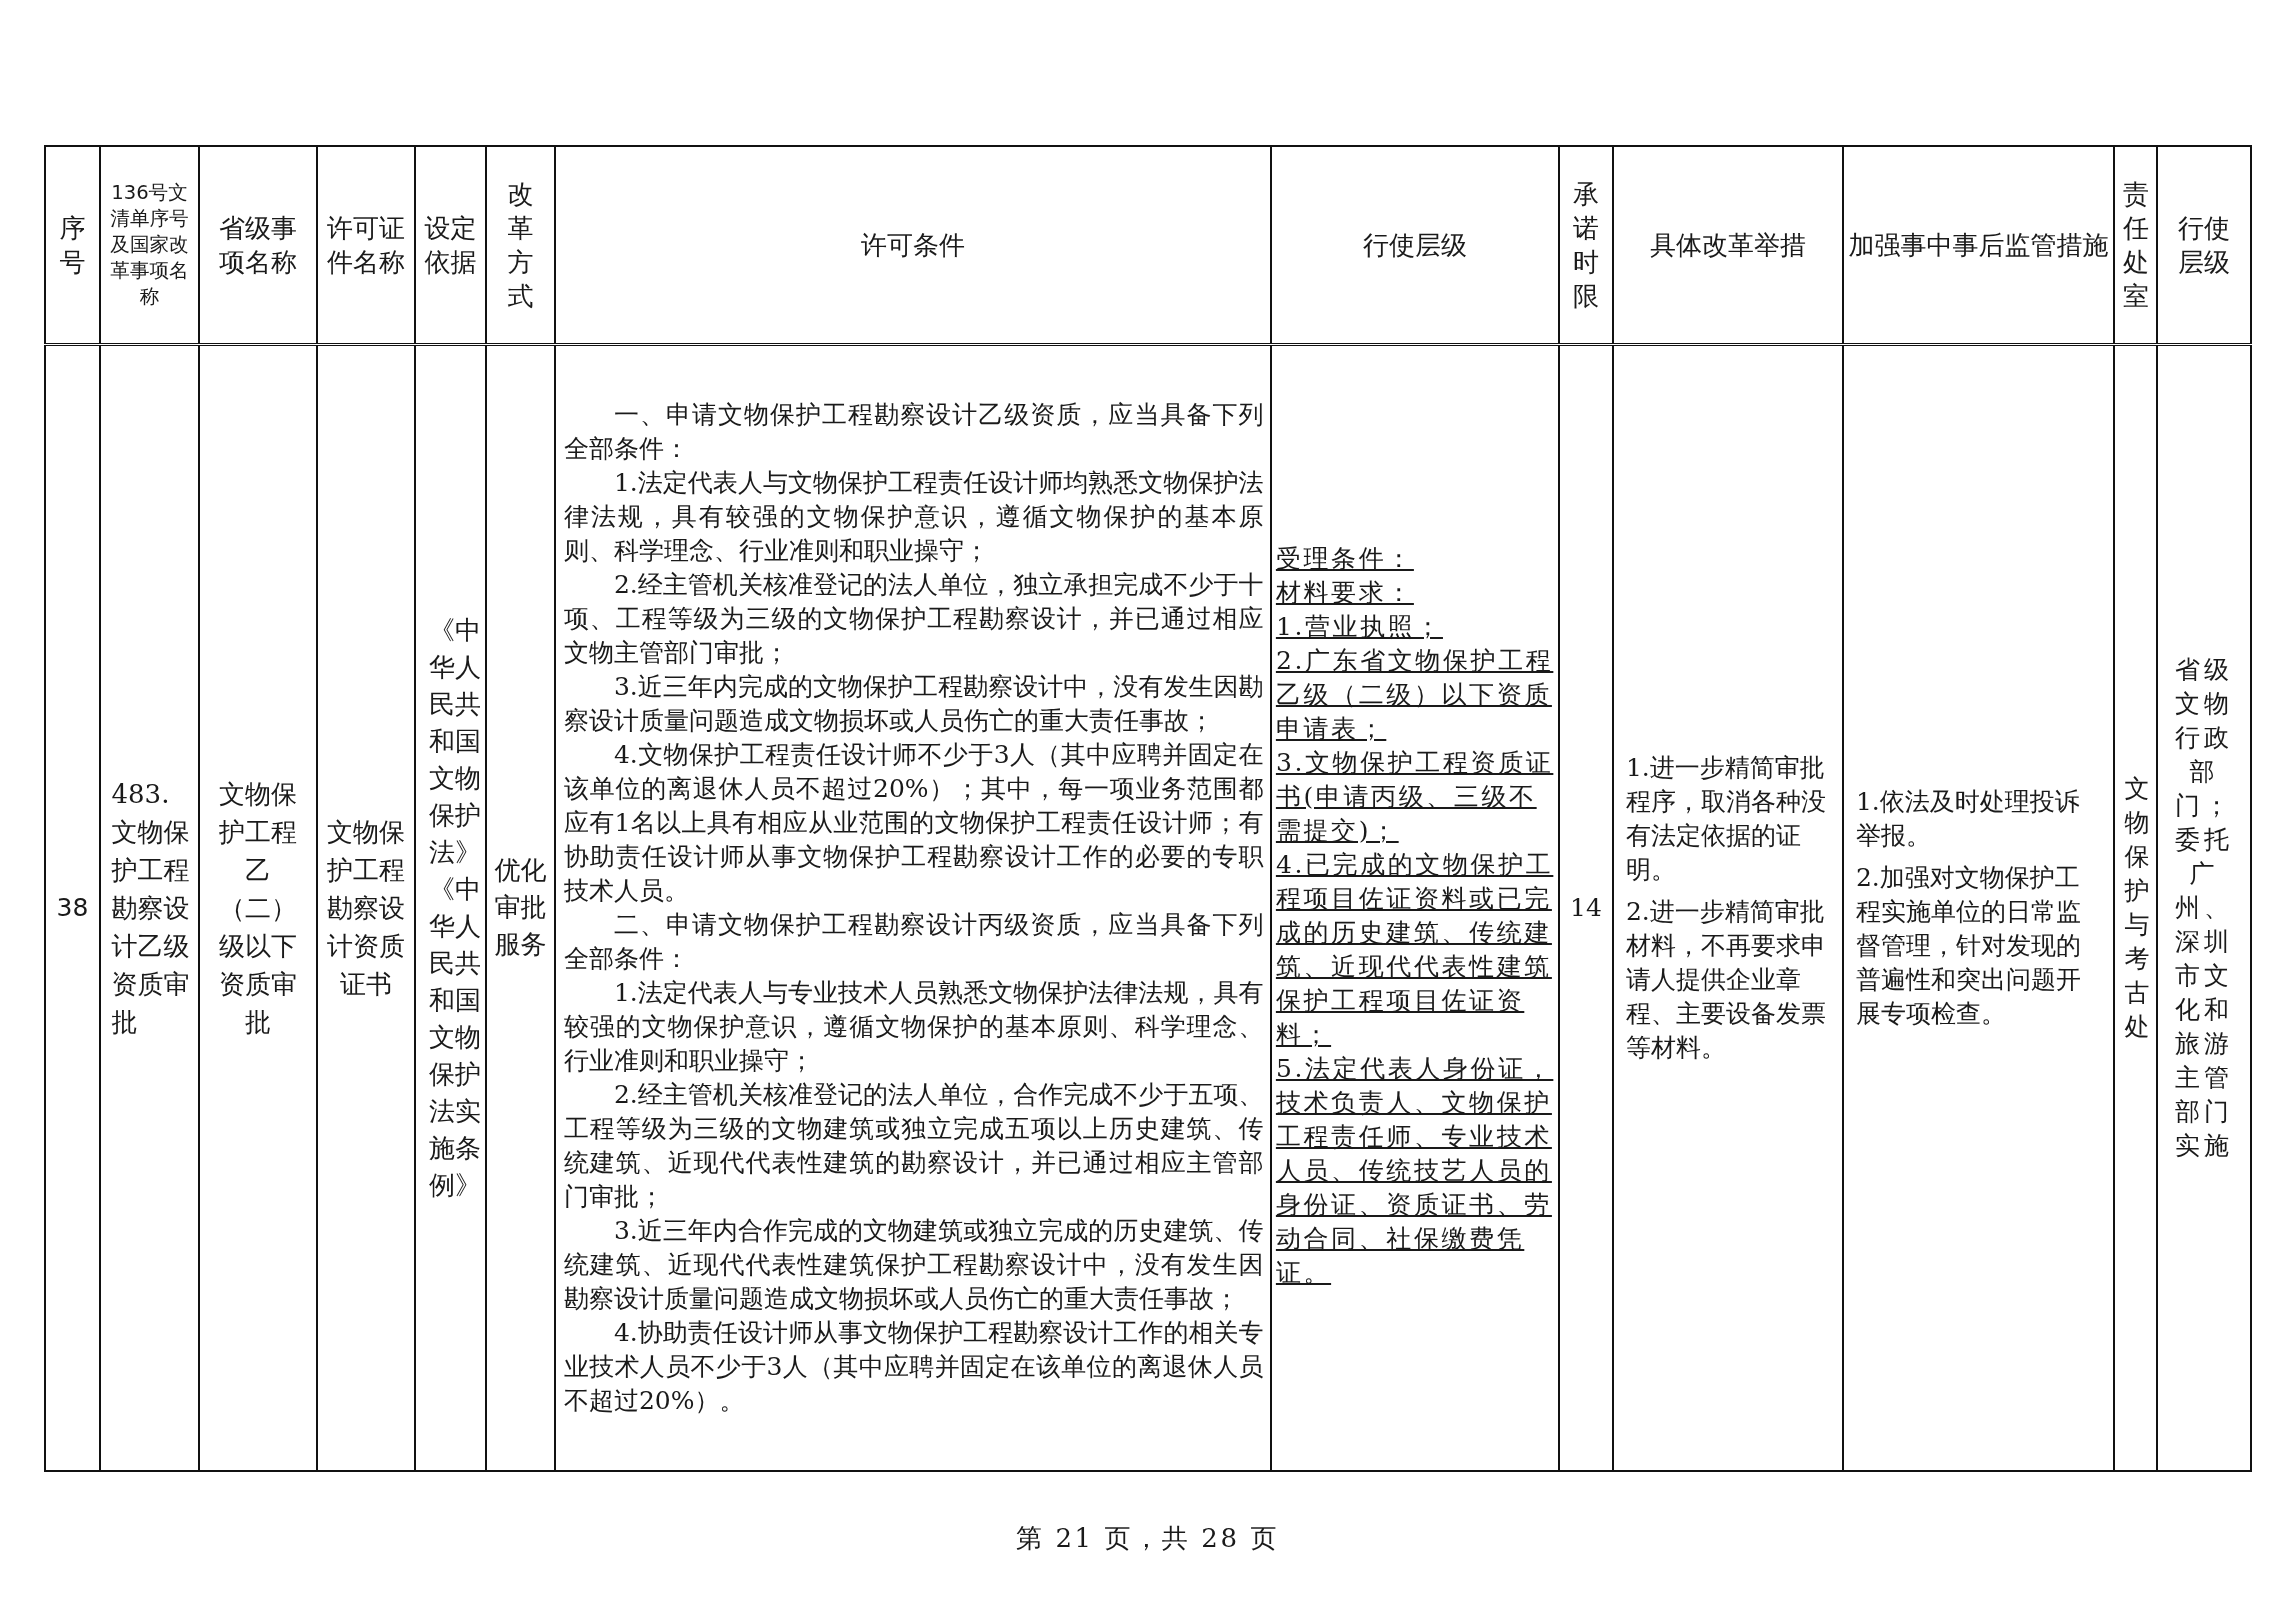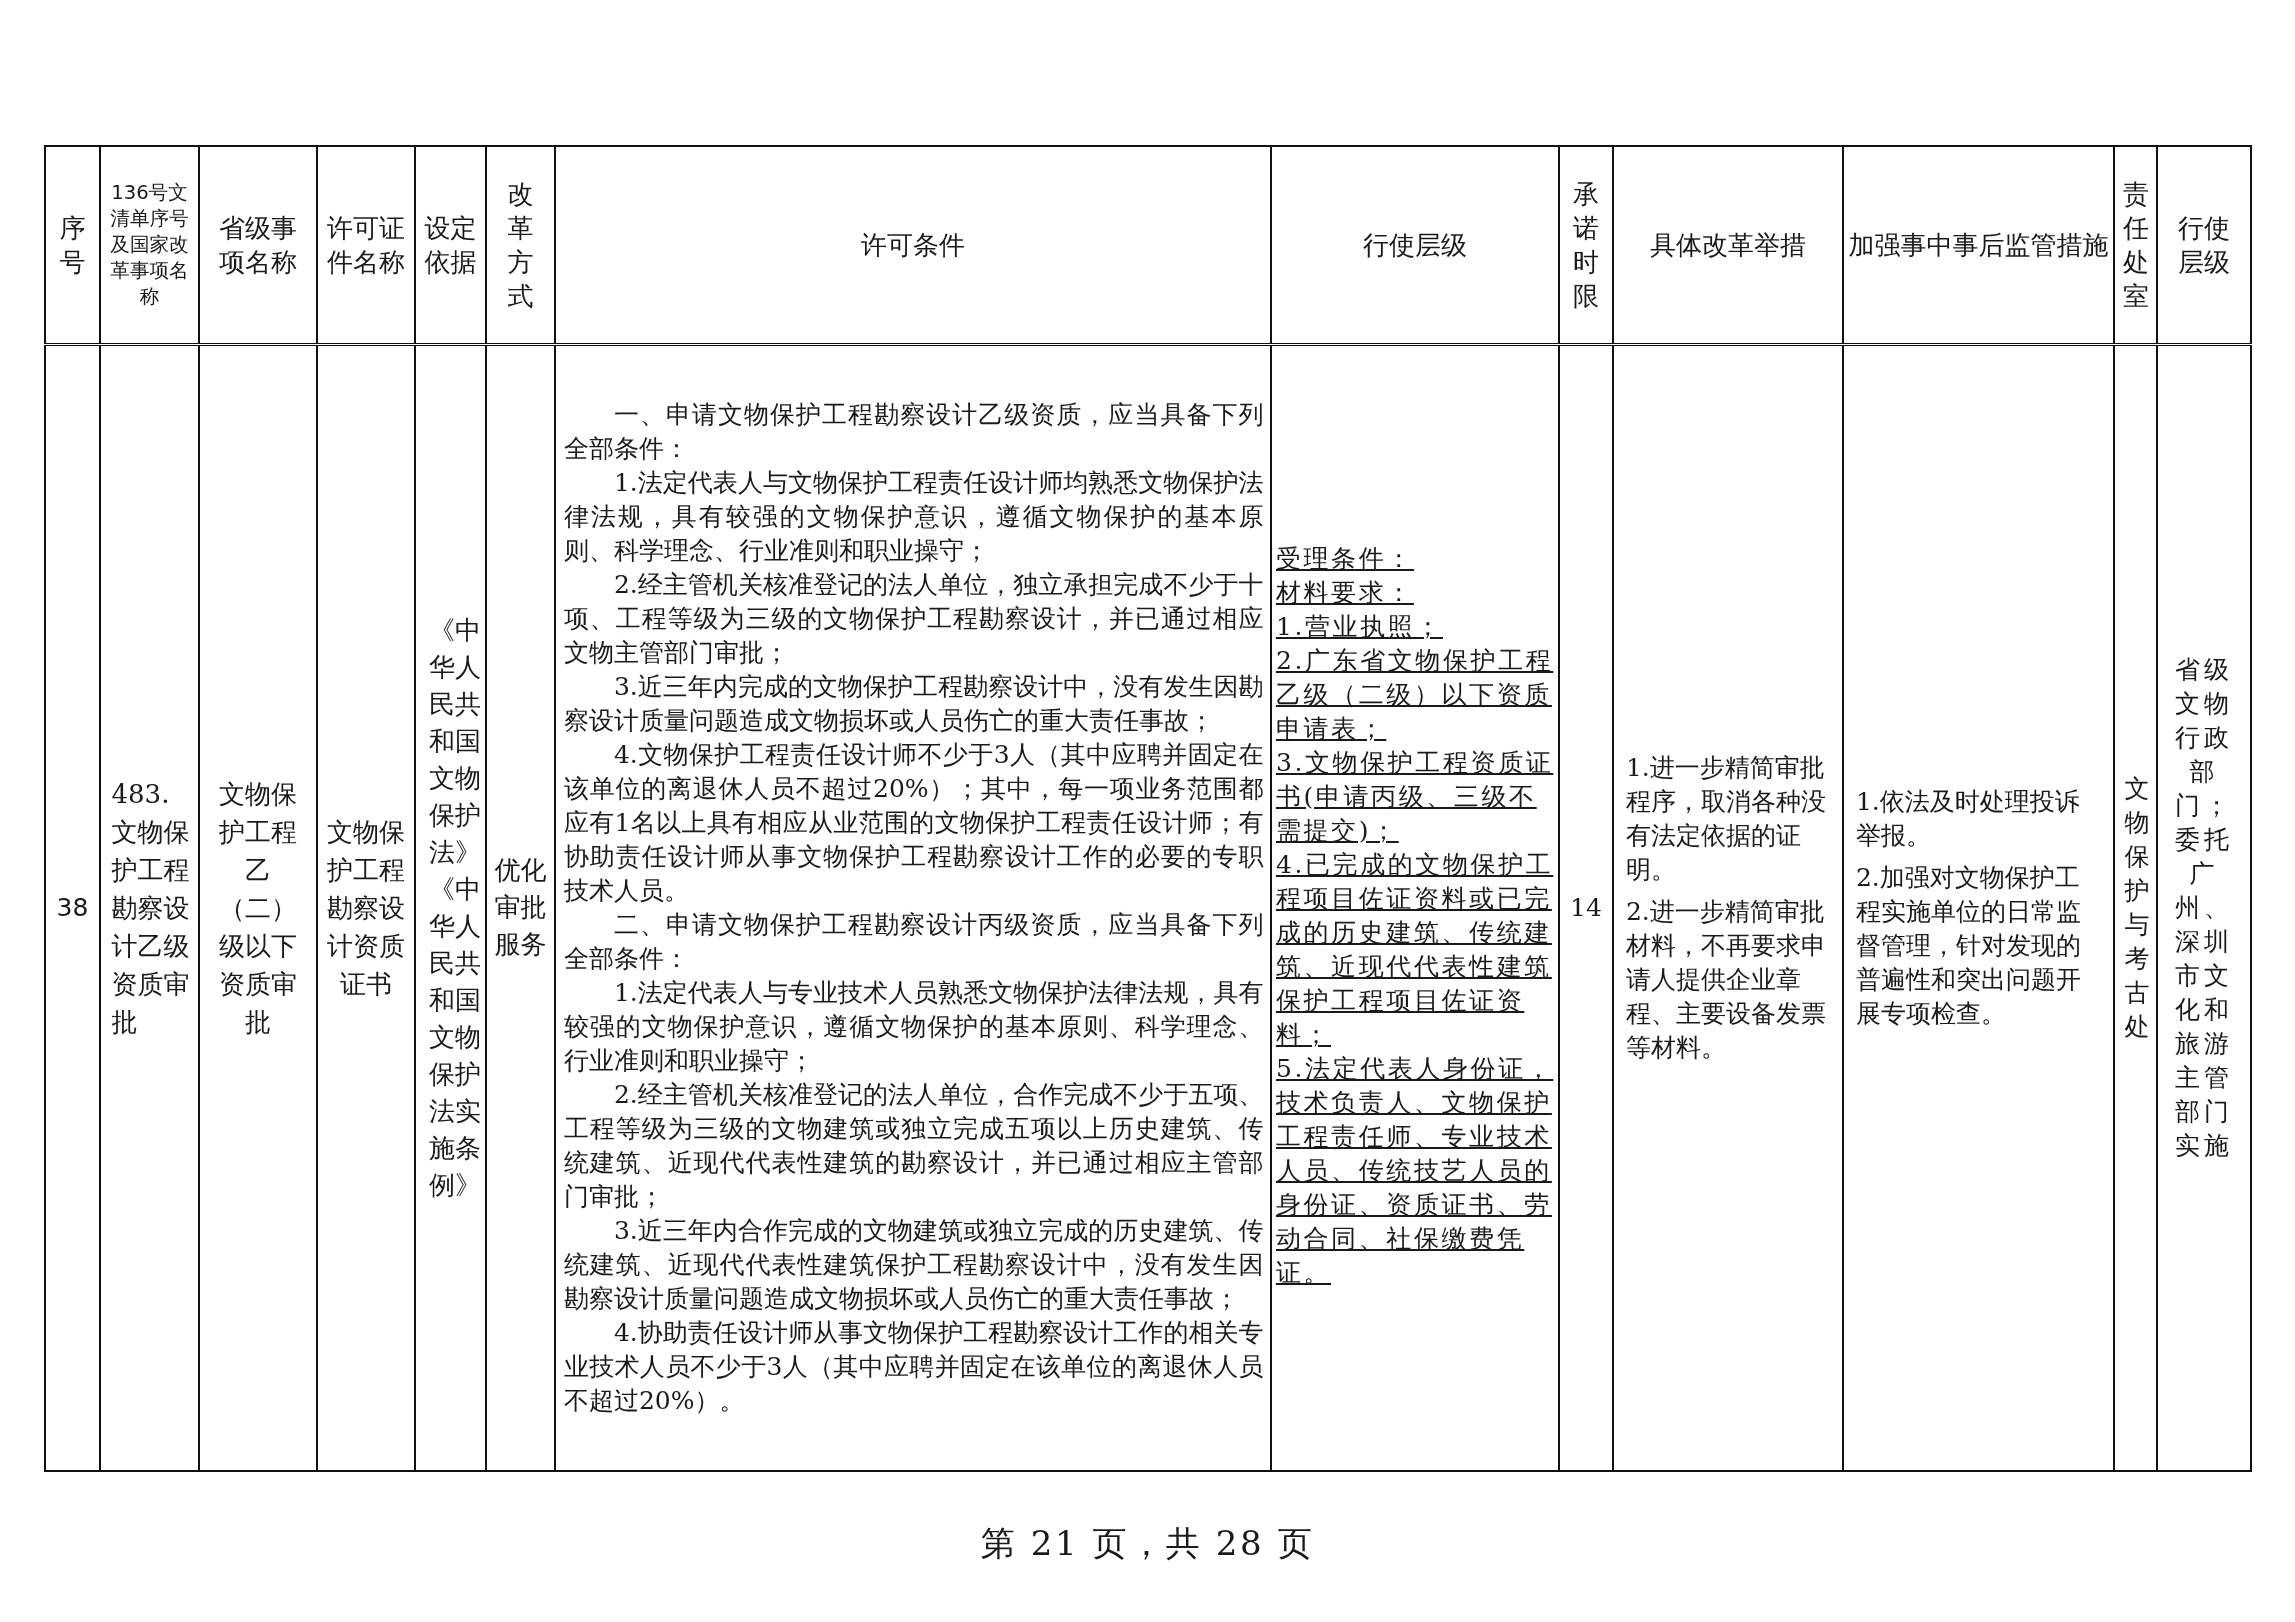--- a/index.html
+++ b/index.html
@@ -16,21 +16,21 @@
   .center { text-align:center; }
   .vert-narrow { padding:0 3.9px !important;text-align:right; }
   .cond { padding:9.2px 6.5px 9.2px 7.9px !important; vertical-align:top; text-align:justify; }
   .cond p { margin:0; }
   .indent { text-indent:2em; }
   .mat { padding:0 3.9px !important; letter-spacing:2.6px; }
   .mat p { margin:0;text-decoration:underline; }
   .list { padding:0 3.9px !important; }
   .list p { margin:8px; }
   .footer { position:absolute; top:1521px; left:0; width:2295px; text-align:center;
-            font-size:34px; letter-spacing:2.6px; }
+            font-size:26px; letter-spacing:2.6px; }
 </style>
 </head>
 <body>
 
 <table class="main">
   <colgroup>
     <col style="width:55px">
       <col style="width:99px">
       <col style="width:118px">
       <col style="width:98px">

